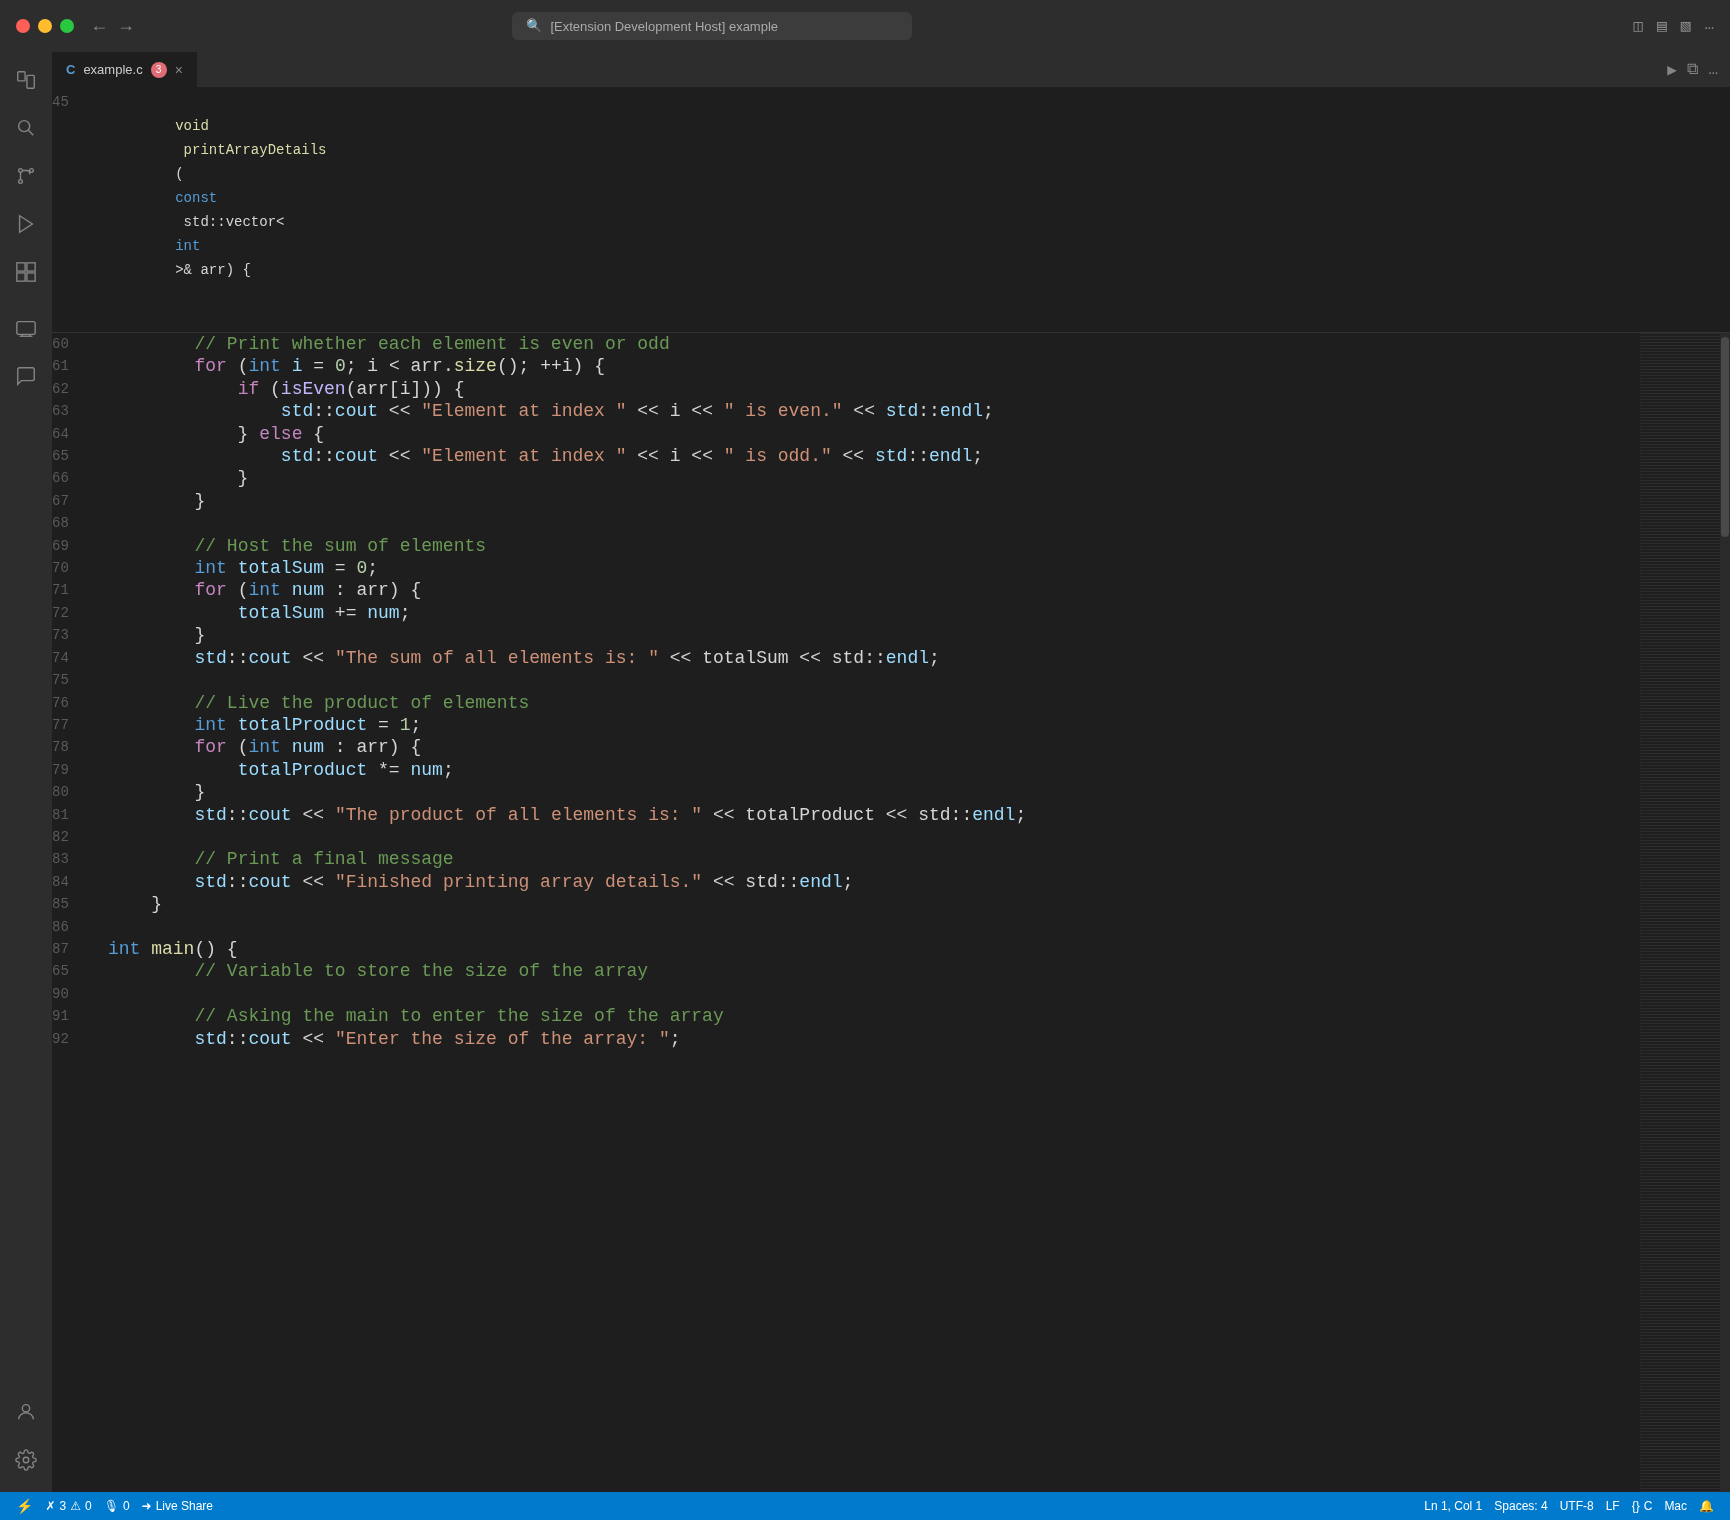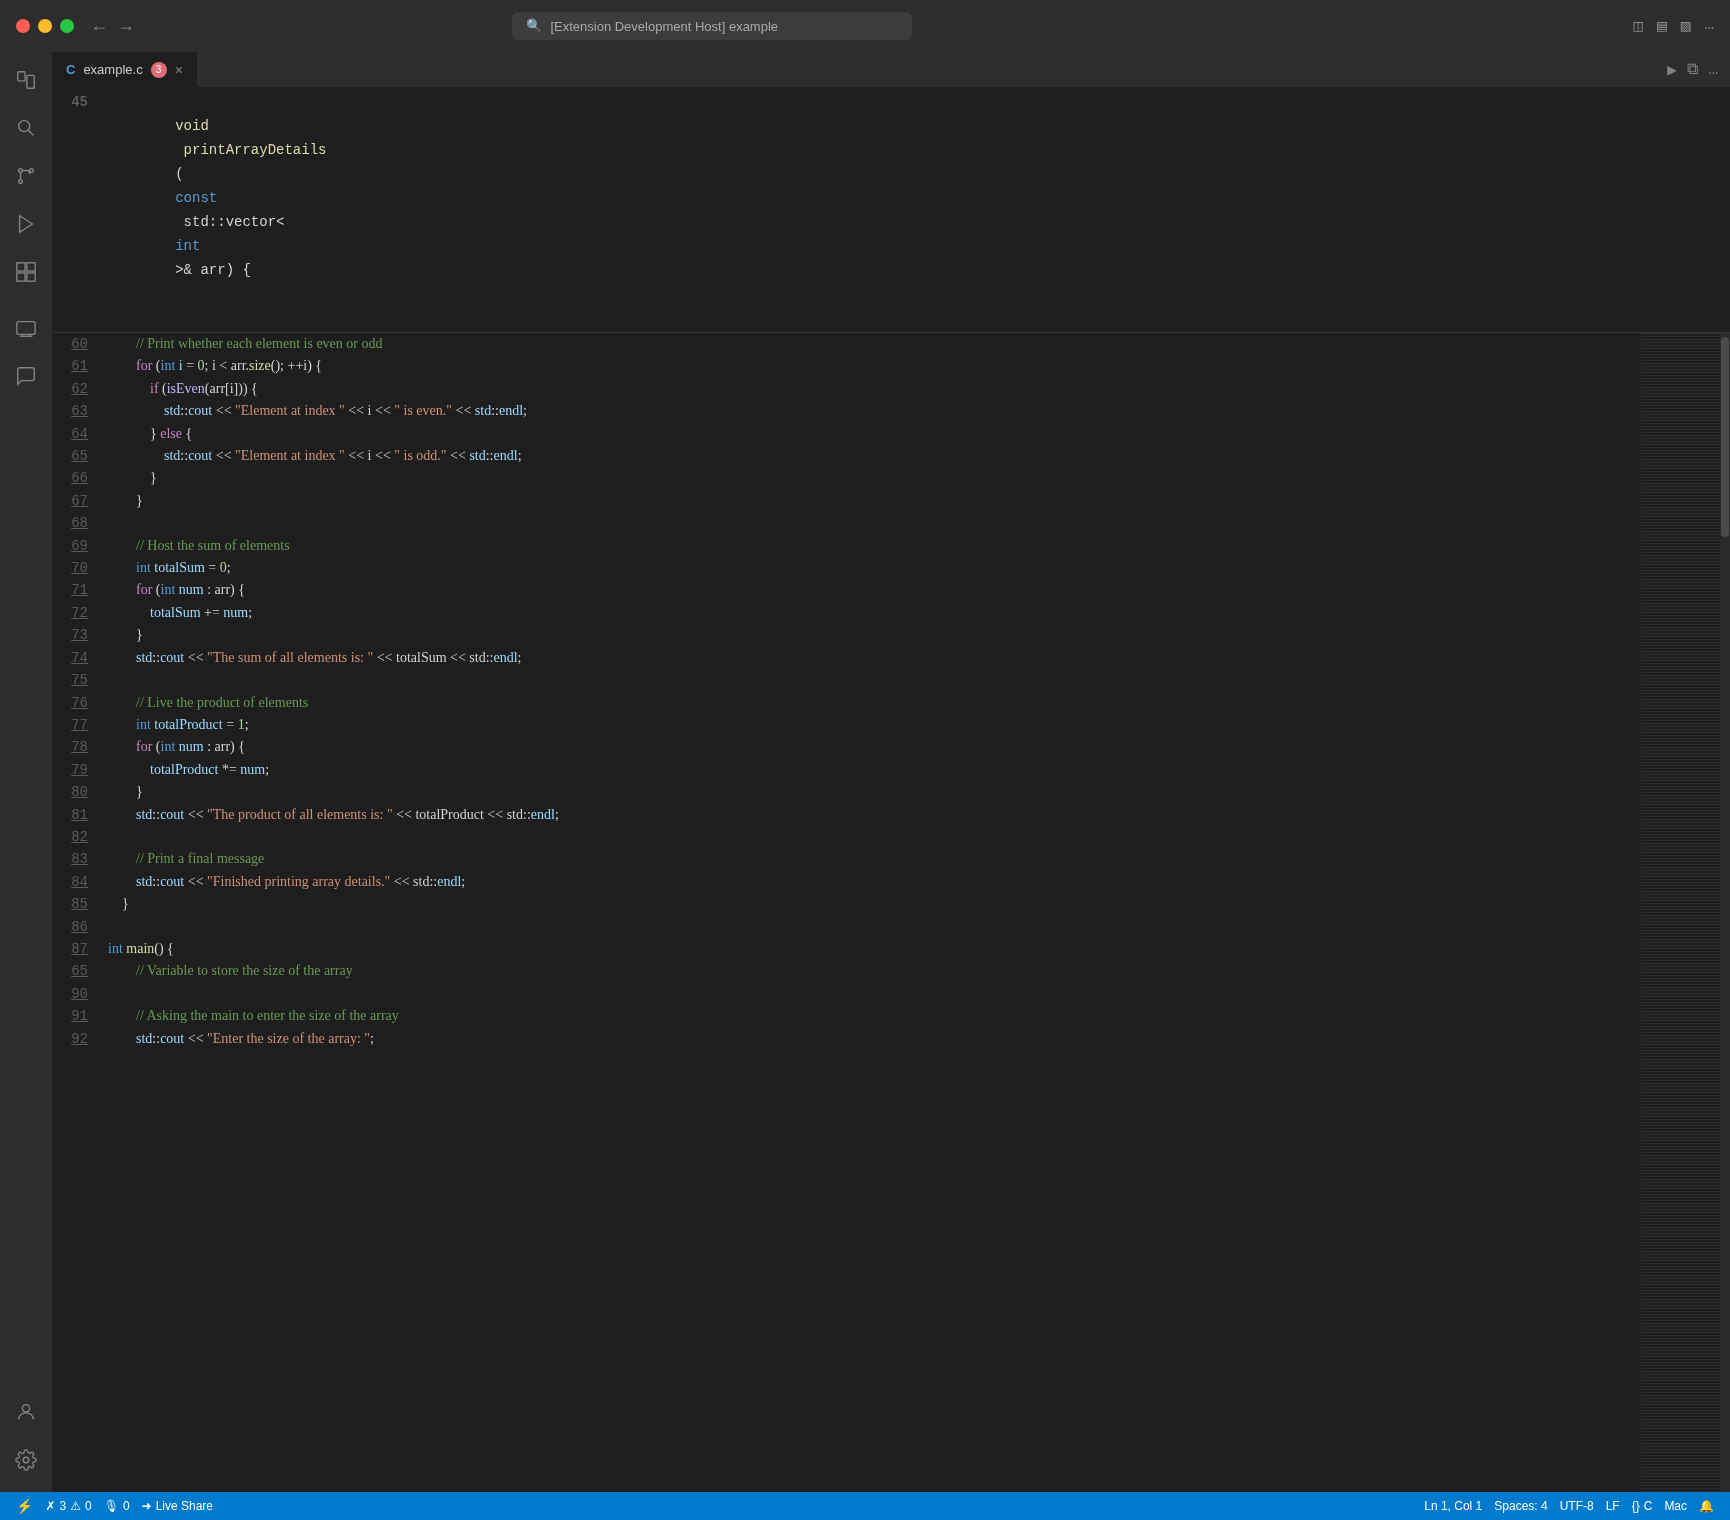--- a/index.html
+++ b/index.html
@@ -229,35 +229,33 @@
       flex-direction: column;
     }
 
     .line-row {
       display: flex;
       align-items: stretch;
       min-height: 22.4px;
     }
     .ln {
       min-width: 52px;
-      text-align: right;
       padding-right: 16px;
       color: #5a5a5a;
       font-size: 14px;
       line-height: 22.4px;
       user-select: none;
       font-family: 'Courier New', monospace;
       flex-shrink: 0;
-      text-decoration: underline;
     }
     .lc {
       flex: 1;
       white-space: pre;
-      font-family: Liberation Serif, serif;
-      font-size: 14px;
+      font-family: Liberation Mono, monospace;
+      font-size: 18px;
       line-height: 22.4px;
       color: #d4d4d4;
       padding-left: 4px;
     }
   </style>
 </head>
 <body>
 
 <div class="titlebar">
   <div class="traffic-lights">
@@ -356,21 +354,21 @@
         <span class="tab-close">×</span>
       </div>
       <div class="tab-bar-actions">
         <span style="cursor:pointer;">▶</span>
         <span style="cursor:pointer;">⧉</span>
         <span style="cursor:pointer;">…</span>
       </div>
     </div>
 
     <div style="display:flex;background:#1e1e1e;border-bottom:1px solid #333;padding:2px 0;">
-      <div style="min-width:52px;text-align:right;padding-right:16px;color:#5a5a5a;font-size:14px;line-height:24px;font-family:'Courier New',monospace;flex-shrink:0;font-weight:bold;">45</div>
+      <div style="min-width:52px;padding-right:16px;color:#5a5a5a;font-size:14px;line-height:24px;font-family:'Courier New',monospace;flex-shrink:0;">45</div>
       <div style="font-family:'Courier New',monospace;font-size:14px;line-height:24px;white-space:pre;padding-left:4px;">
         <span style="color:#dcdcaa;">void</span>
         <span style="color:#dcdcaa;"> printArrayDetails</span>
         <span style="color:#d4d4d4;">(</span>
         <span style="color:#569cd6;">const</span>
         <span style="color:#d4d4d4;"> std::vector&lt;</span>
         <span style="color:#569cd6;">int</span>
         <span style="color:#d4d4d4;">&gt;&amp; arr) {</span>
         
       </div>

